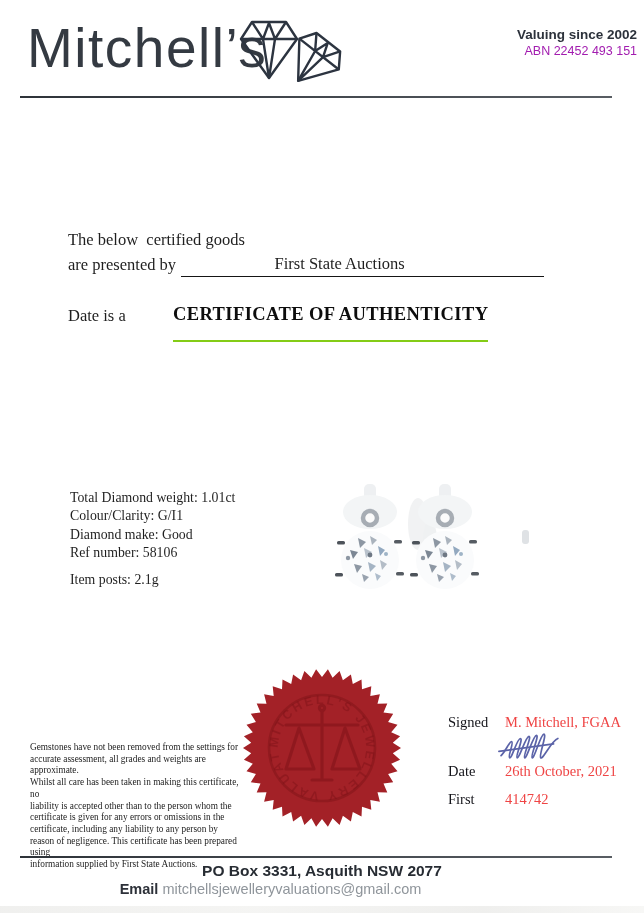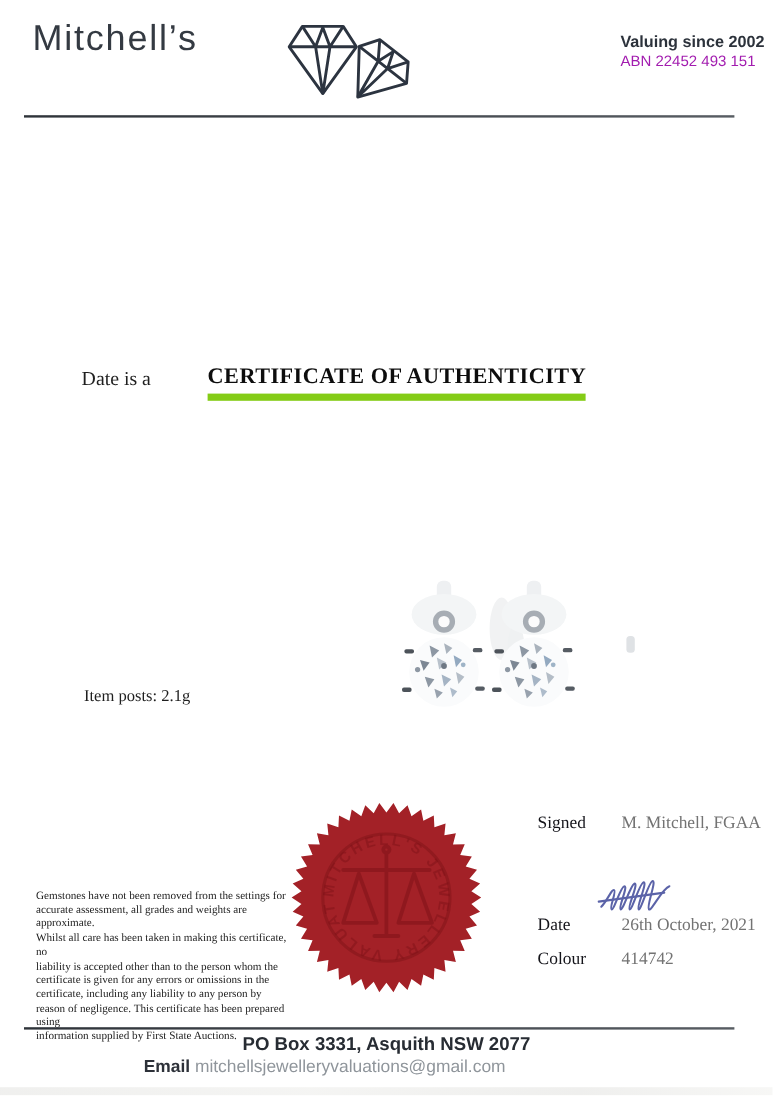--- a/index.html
+++ b/index.html
@@ -3,65 +3,65 @@
 <meta charset="utf-8">
 <style>
   html,body{margin:0;padding:0;background:#ffffff;}
   #page{
     position:relative;width:644px;height:913px;background:#ffffff;overflow:hidden;
     font-family:"Liberation Serif",serif;color:#1f1f1f;
   }
   
   .brand-name{
     position:absolute;left:27px;top:16px;
-    font-family:"Liberation Sans",sans-serif;font-size:30px;font-weight:400;
+    font-family:"Liberation Sans",sans-serif;font-size:55px;font-weight:400;
     letter-spacing:1.5px;color:#343a42;
   }
   .brand-sub{
     position:absolute;left:29px;top:74px;
     font-family:"Liberation Sans",sans-serif;font-size:16px;font-weight:400;
     letter-spacing:5.5px;color:#3c424a;white-space:nowrap;
   }
   .logo-diamonds{position:absolute;left:233px;top:10px;}
-  .hdr-right{position:absolute;left:517px;top:27px;font-family:"Liberation Sans",sans-serif;}
+  .hdr-right{position:absolute;left:517px;top:27px;font-family:"Liberation Sans",sans-serif;text-align:right;}
   .hdr-tagline{font-size:13.5px;font-weight:bold;color:#2c323b;}
   .hdr-abn{font-size:12.5px;color:#a21caf;margin-top:2px;}
   .rule{position:absolute;left:20px;width:592px;height:2px;
     background:linear-gradient(to right,#2e3339,#585d63);}
   .rule-top{top:96px;}
   .rule-bottom{top:856px;}
   
   .intro{position:absolute;left:68px;top:228px;font-size:16.5px;line-height:1.45;}
   .intro-line1{white-space:pre;}
   .intro-line2{display:flex;align-items:flex-end;}
   .present-line{
     display:inline-block;width:363px;margin-left:5px;border-bottom:1.6px solid #151515;
     text-align:center;padding-right:46px;box-sizing:border-box;
   }
   .thisis-row{position:absolute;left:68px;top:306px;font-size:16.5px;}
   .cert-title{
     position:absolute;left:173px;top:304px;font-size:18.5px;font-weight:bold;
-    letter-spacing:0.4px;color:#0d0d0d;border-bottom:6px solid #84cc16;padding-bottom:3px;
+    letter-spacing:0.4px;color:#0d0d0d;border-bottom:2px solid #84cc16;padding-bottom:15px;
   }
   
   .description{position:absolute;left:68px;top:419px;width:470px;font-size:13.8px;
     line-height:1.38;white-space:pre-line;color:#1b1b1b;}
   .details{position:absolute;left:70px;top:489px;font-size:13.8px;line-height:1.33;}
   .item-weight{position:absolute;left:70px;top:572px;font-size:13.8px;}
   
   .earrings{position:absolute;left:300px;top:482px;width:250px;height:135px;}
   
   .seal{position:absolute;left:242px;top:668px;width:160px;height:160px;}
   
   .disclaimer{position:absolute;left:30px;top:742px;width:216px;font-size:9.3px;
     line-height:1.26;white-space:pre-line;color:#222;}
   
   .sig-label{position:absolute;left:448px;font-size:14.5px;color:#14141a;}
-  .sig-value{position:absolute;left:505px;font-size:14.5px;color:#737373;margin-left:13px;}
-  .row-signed{top:678px;text-align:center;}
+  .sig-value{position:absolute;left:505px;font-size:14.5px;color:#ef4444;}
+  .row-signed{top:714px;text-align:center;}
   .row-date{top:763px;}
   .row-number{top:791px;}
   .signature-svg{position:absolute;left:496px;top:731px;}
   
   .footer-address{position:absolute;left:0;top:862px;width:644px;text-align:center;
     font-family:"Liberation Sans",sans-serif;font-size:15.5px;font-weight:bold;color:#272c33;}
   .footer-email{position:absolute;left:0;top:881px;width:541px;text-align:center;
     font-family:"Liberation Sans",sans-serif;font-size:14.5px;color:#8f959b;}
   .footer-email b{color:#2d3139;}
   .scan-edge{position:absolute;left:0;top:906px;width:644px;height:7px;
@@ -89,25 +89,38 @@
   </svg>
 
 
   <div class="hdr-right">
     <div class="hdr-tagline">Valuing since 2002</div>
     <div class="hdr-abn">ABN 22452 493 151</div>
   </div>
 
   <div class="rule rule-top"></div>
 
+  <div class="intro">
+    <div class="intro-line1">The below  certified goods</div>
+    <div class="intro-line2">
+      <span>are presented by</span>
+      <span class="present-line">First State Auctions</span>
+    </div>
+  </div>
 
   <div class="thisis-row">Date is a</div>
   <div class="cert-title">CERTIFICATE OF AUTHENTICITY</div>
 
 
+  <div class="details">
+    <div>Total Diamond weight: 1.01ct</div>
+    <div>Colour/Clarity: G/I1</div>
+    <div>Diamond make: Good</div>
+    <div>Ref number: 58106</div>
+  </div>
 
   <div class="item-weight">Item posts: 2.1g</div>
 
   <svg class="earrings" width="250" height="135" viewBox="0 0 250 135">
     <defs>
       <filter id="soft">
           <feGaussianBlur stdDeviation="0.55"></feGaussianBlur>
         </filter>
       <g id="earring">
         <rect x="44" y="2" width="12" height="24" rx="5" fill="#eef0f2"></rect>
@@ -175,21 +188,21 @@
   <svg class="signature-svg" width="68" height="30" viewBox="0 0 60 28">
     <g fill="none" stroke="#5b63a8" stroke-width="1.6" stroke-linecap="round">
       <path d="M3 23 C8 18 11 9 13 10 C15 11 9 24 11 25 C13 26 18 7 21 7 C24 7 16 24 18 25 C20 26 26 5 29 5 C32 5 23 24 25 25 C27 26 33 4 36 4 C39 4 30 24 32 25 C34 26 40 3 43 3 C46 3 38 23 40 25 C42 27 50 9 56 7"></path>
       <path d="M1 19 L52 12"></path>
     </g>
   </svg>
 
   <div class="sig-label row-date">Date</div>
   <div class="sig-value row-date">26th October, 2021</div>
 
-  <div class="sig-label row-number">Colour</div>
+  <div class="sig-label row-number">First</div>
   <div class="sig-value row-number">414742</div>
 
   <div class="rule rule-bottom"></div>
   <div class="footer-address">PO Box 3331, Asquith NSW 2077</div>
   <div class="footer-email">
     <b>Email</b>
     <span>mitchellsjewelleryvaluations@gmail.com</span>
   </div>
 
   <div class="scan-edge"></div>

